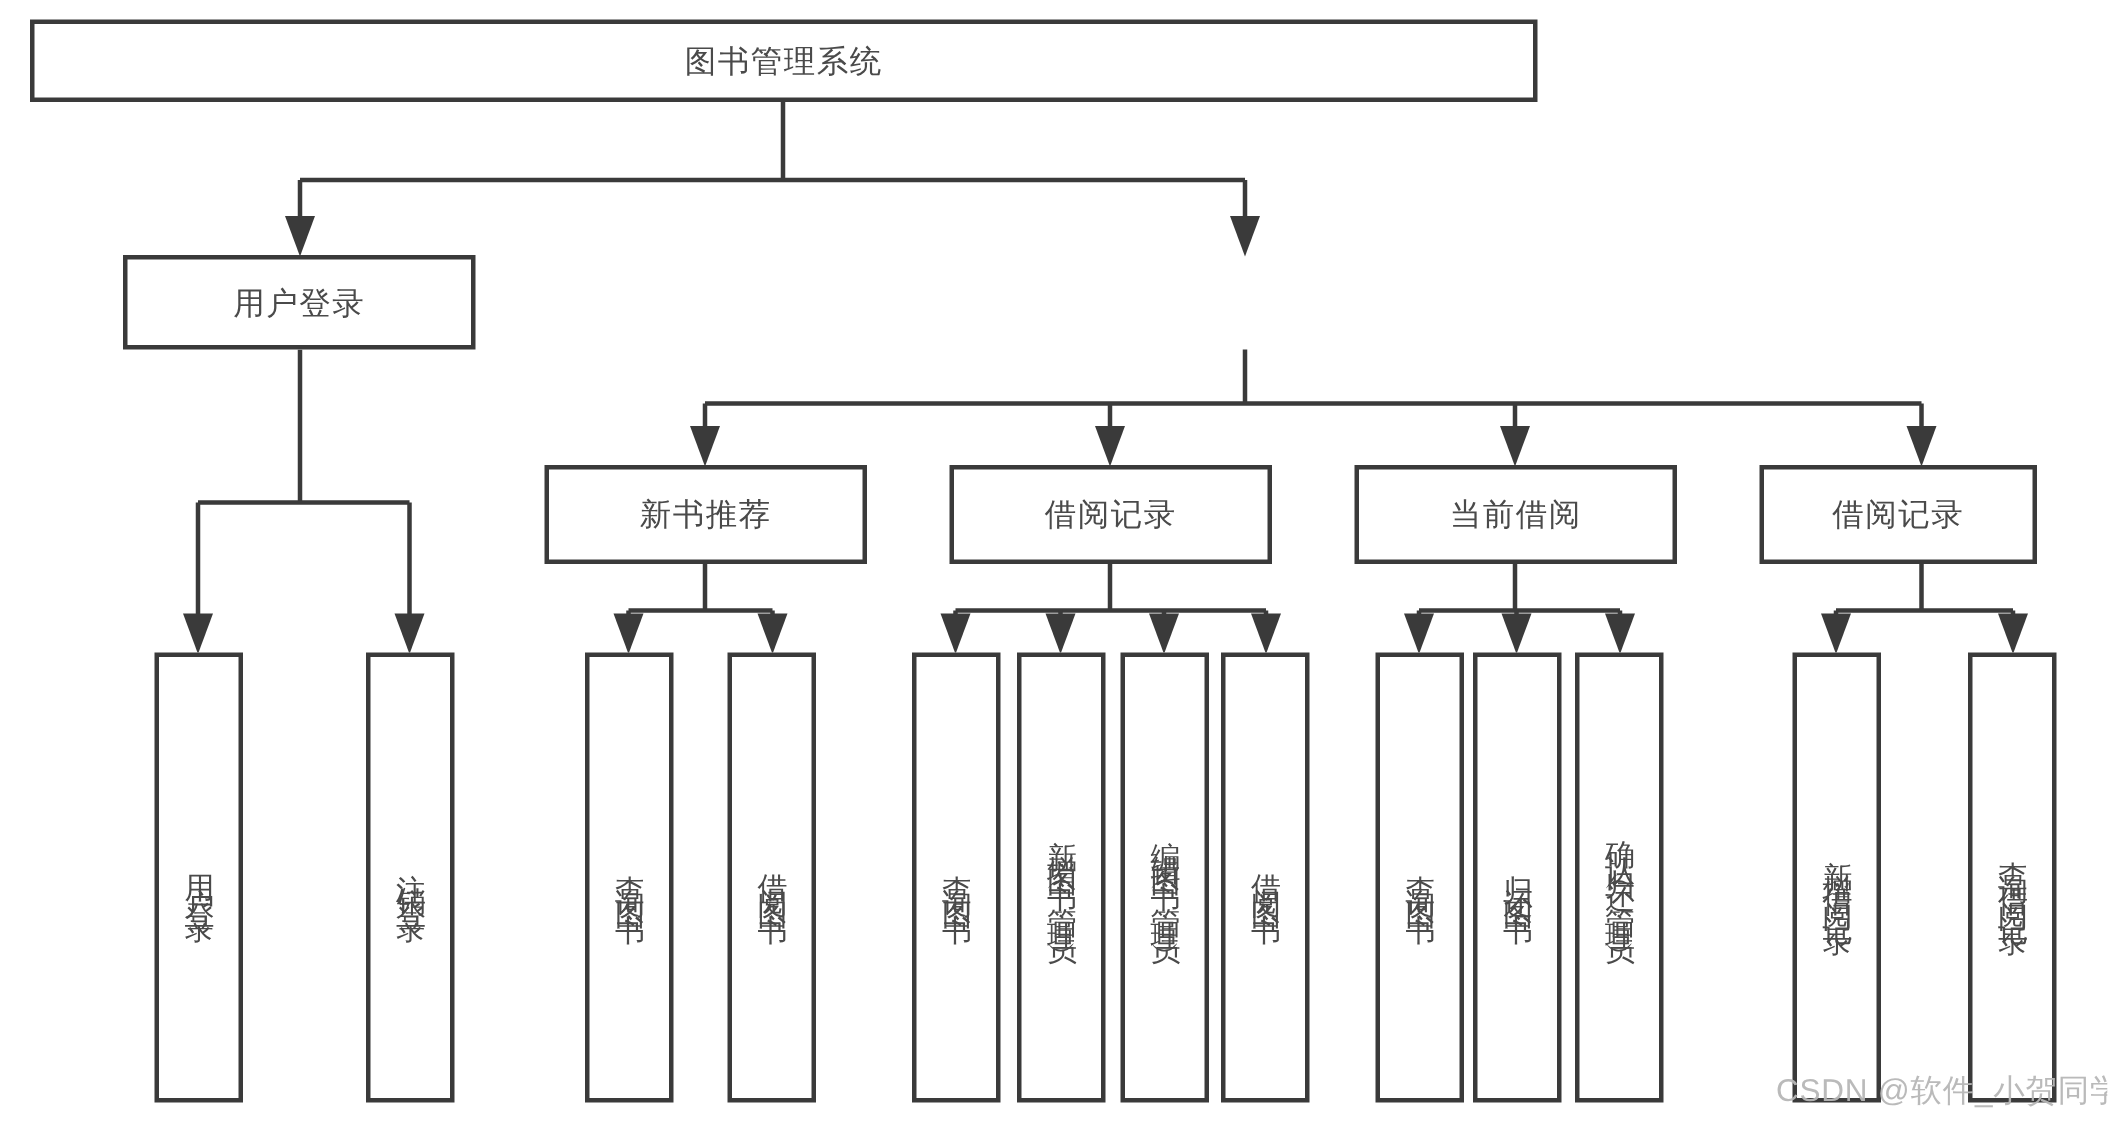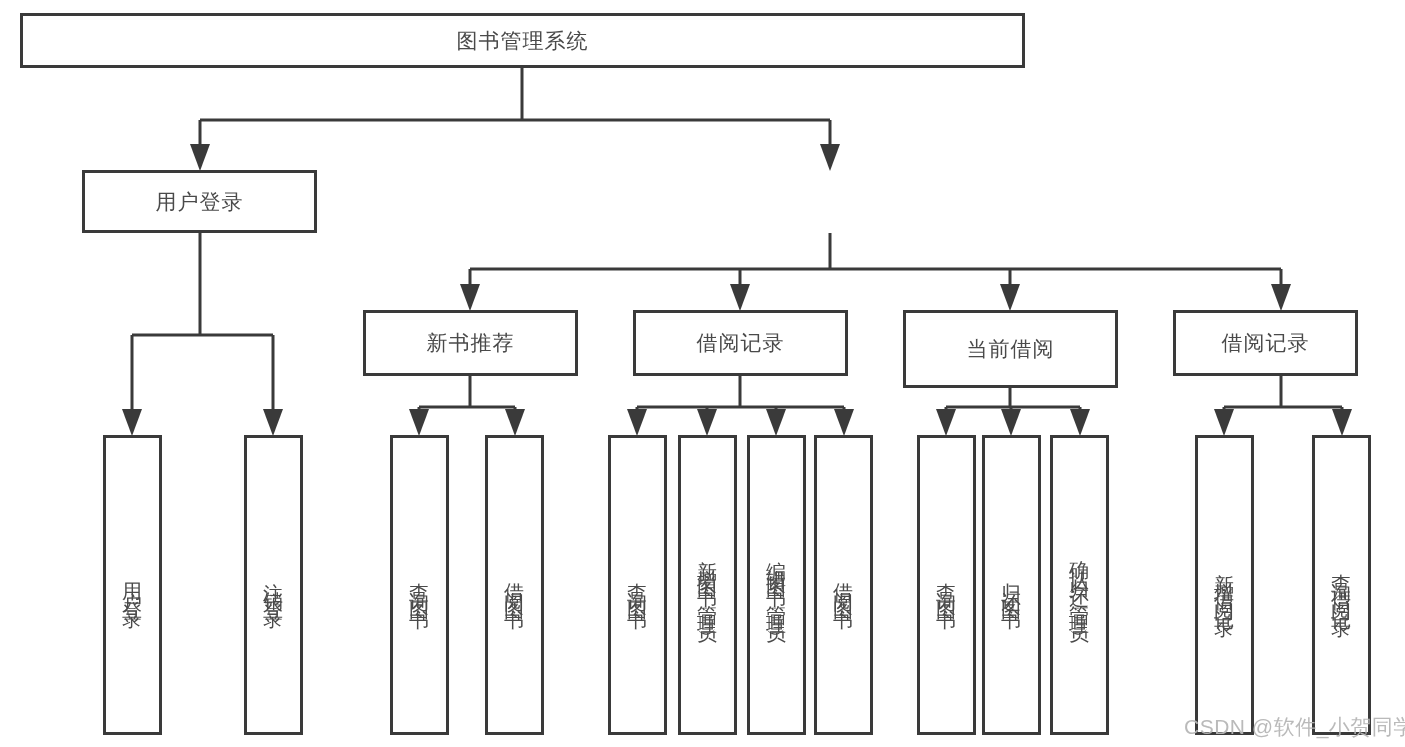--- a/index.html
+++ b/index.html
@@ -117,21 +117,21 @@
   <div class="node" style="left:82px; top:170px; width:235px; height:63px;">
     <span>用户登录</span>
   </div>
 
   <div class="node" style="left:363px; top:310px; width:215px; height:66px;">
     <span>新书推荐</span>
   </div>
   <div class="node" style="left:633px; top:310px; width:215px; height:66px;">
     <span>借阅记录</span>
   </div>
-  <div class="node" style="left:903px; top:310px; width:215px; height:78px;text-align:right;">
+  <div class="node" style="left:903px; top:310px; width:215px; height:66px;text-align:right;">
     <span>当前借阅</span>
   </div>
   <div class="node" style="left:1173px; top:310px; width:185px; height:66px;">
     <span>借阅记录</span>
   </div>
 
   <div class="leaf" style="left:103px;">
     <span class="vtext">用户登录</span>
   </div>
   <div class="leaf" style="left:244px;">

